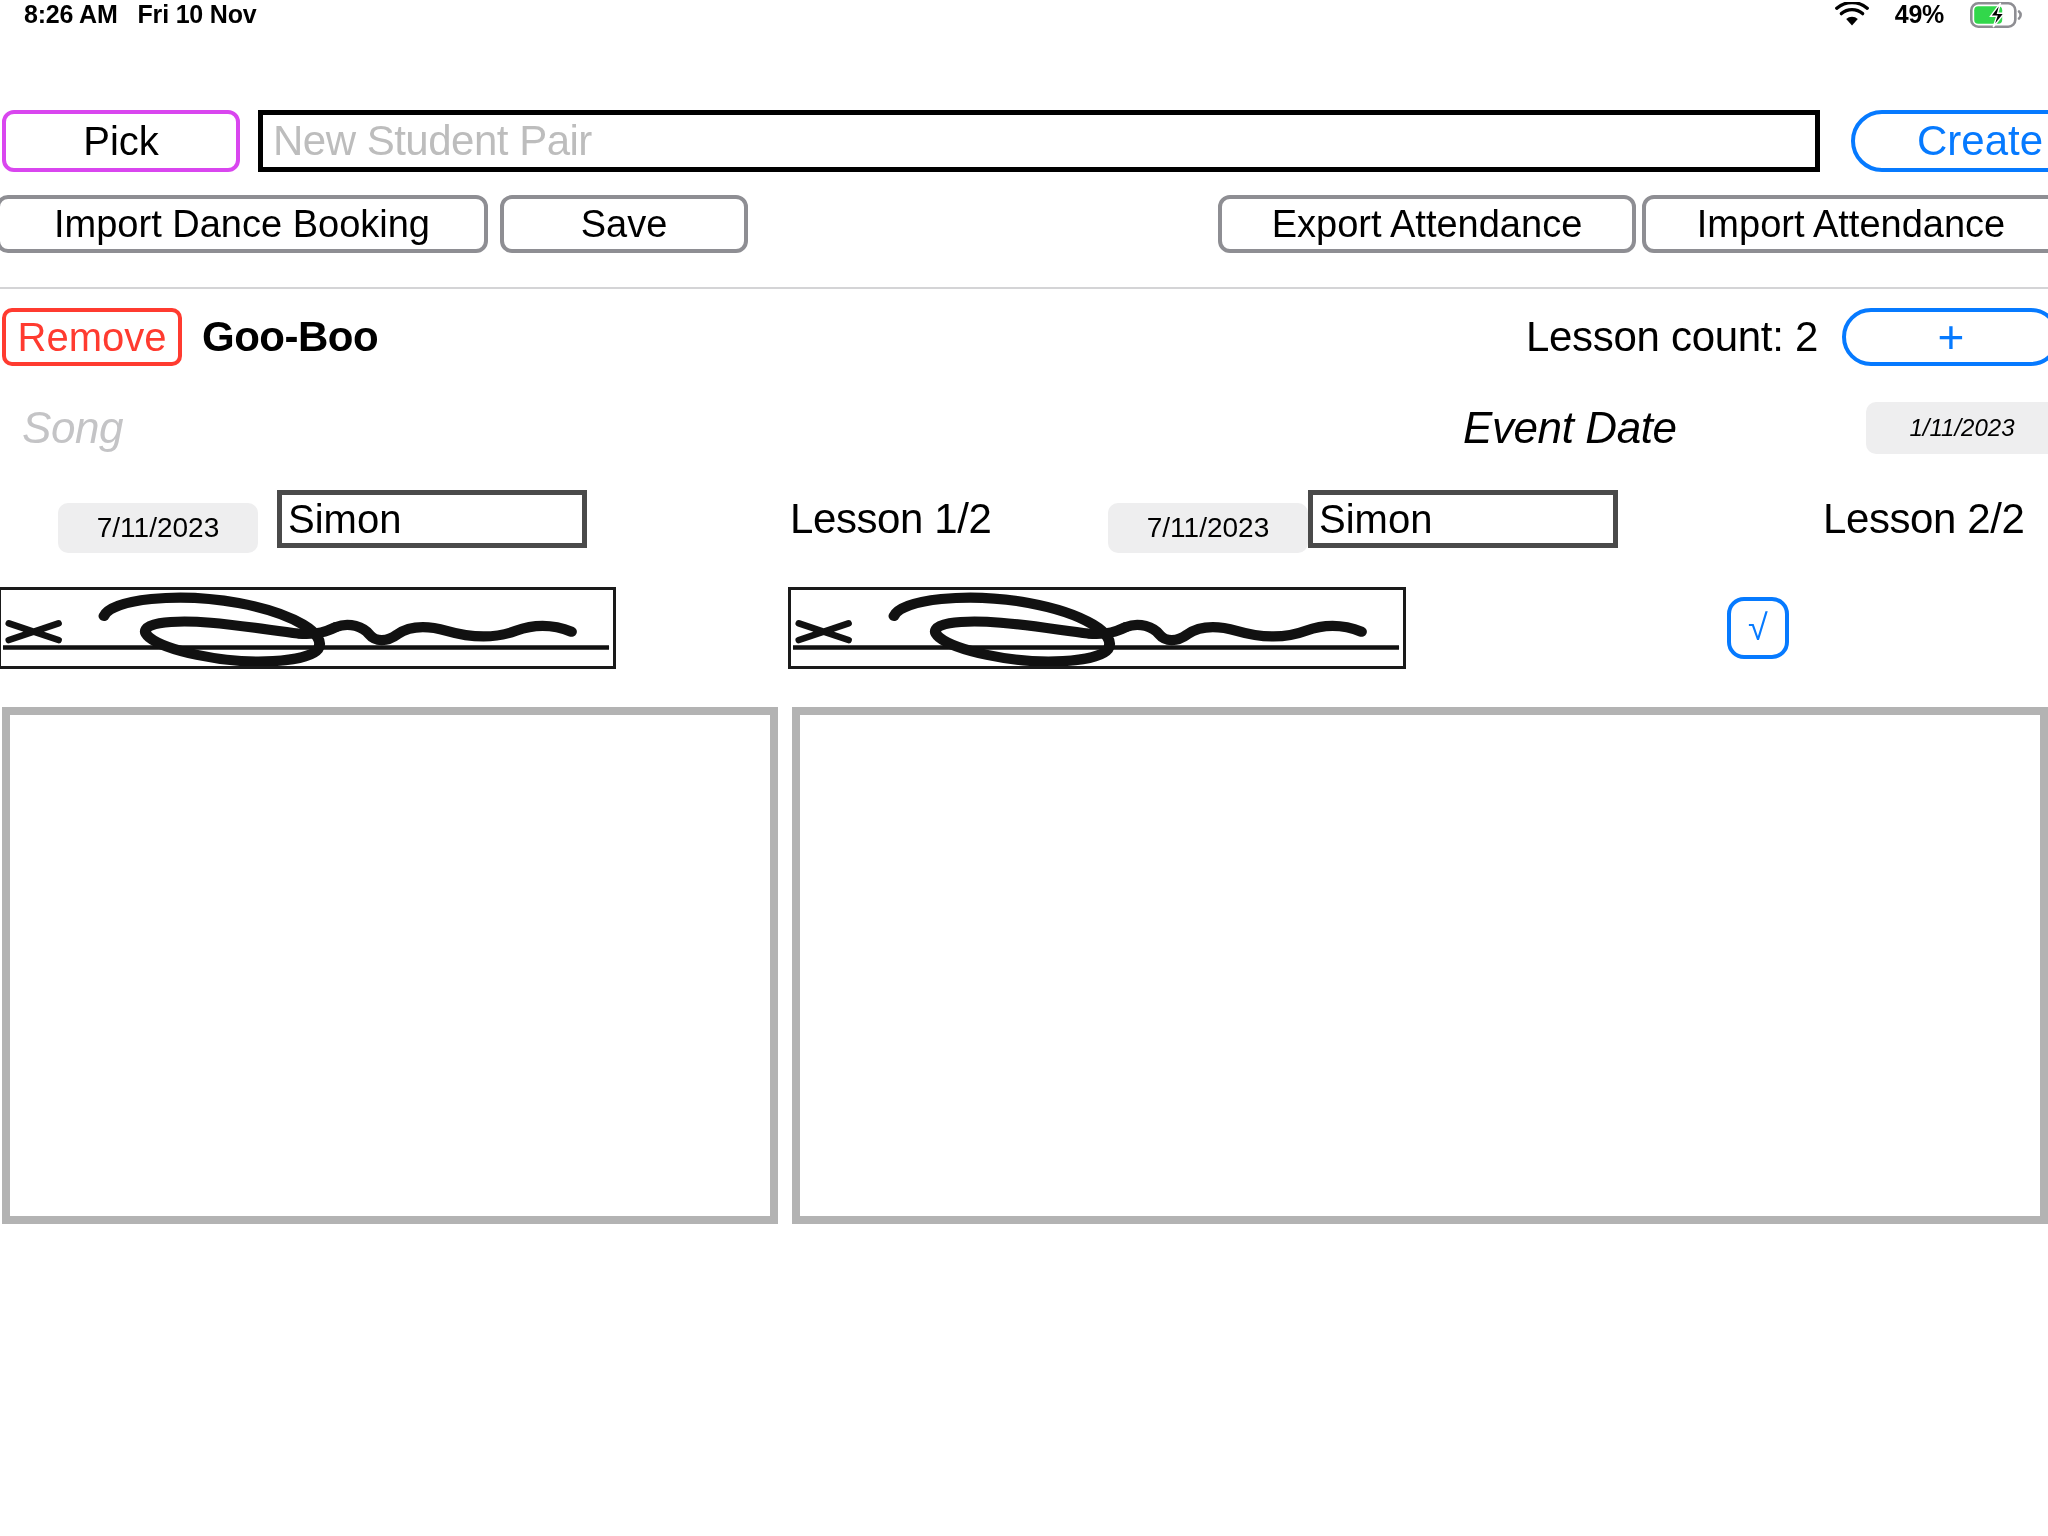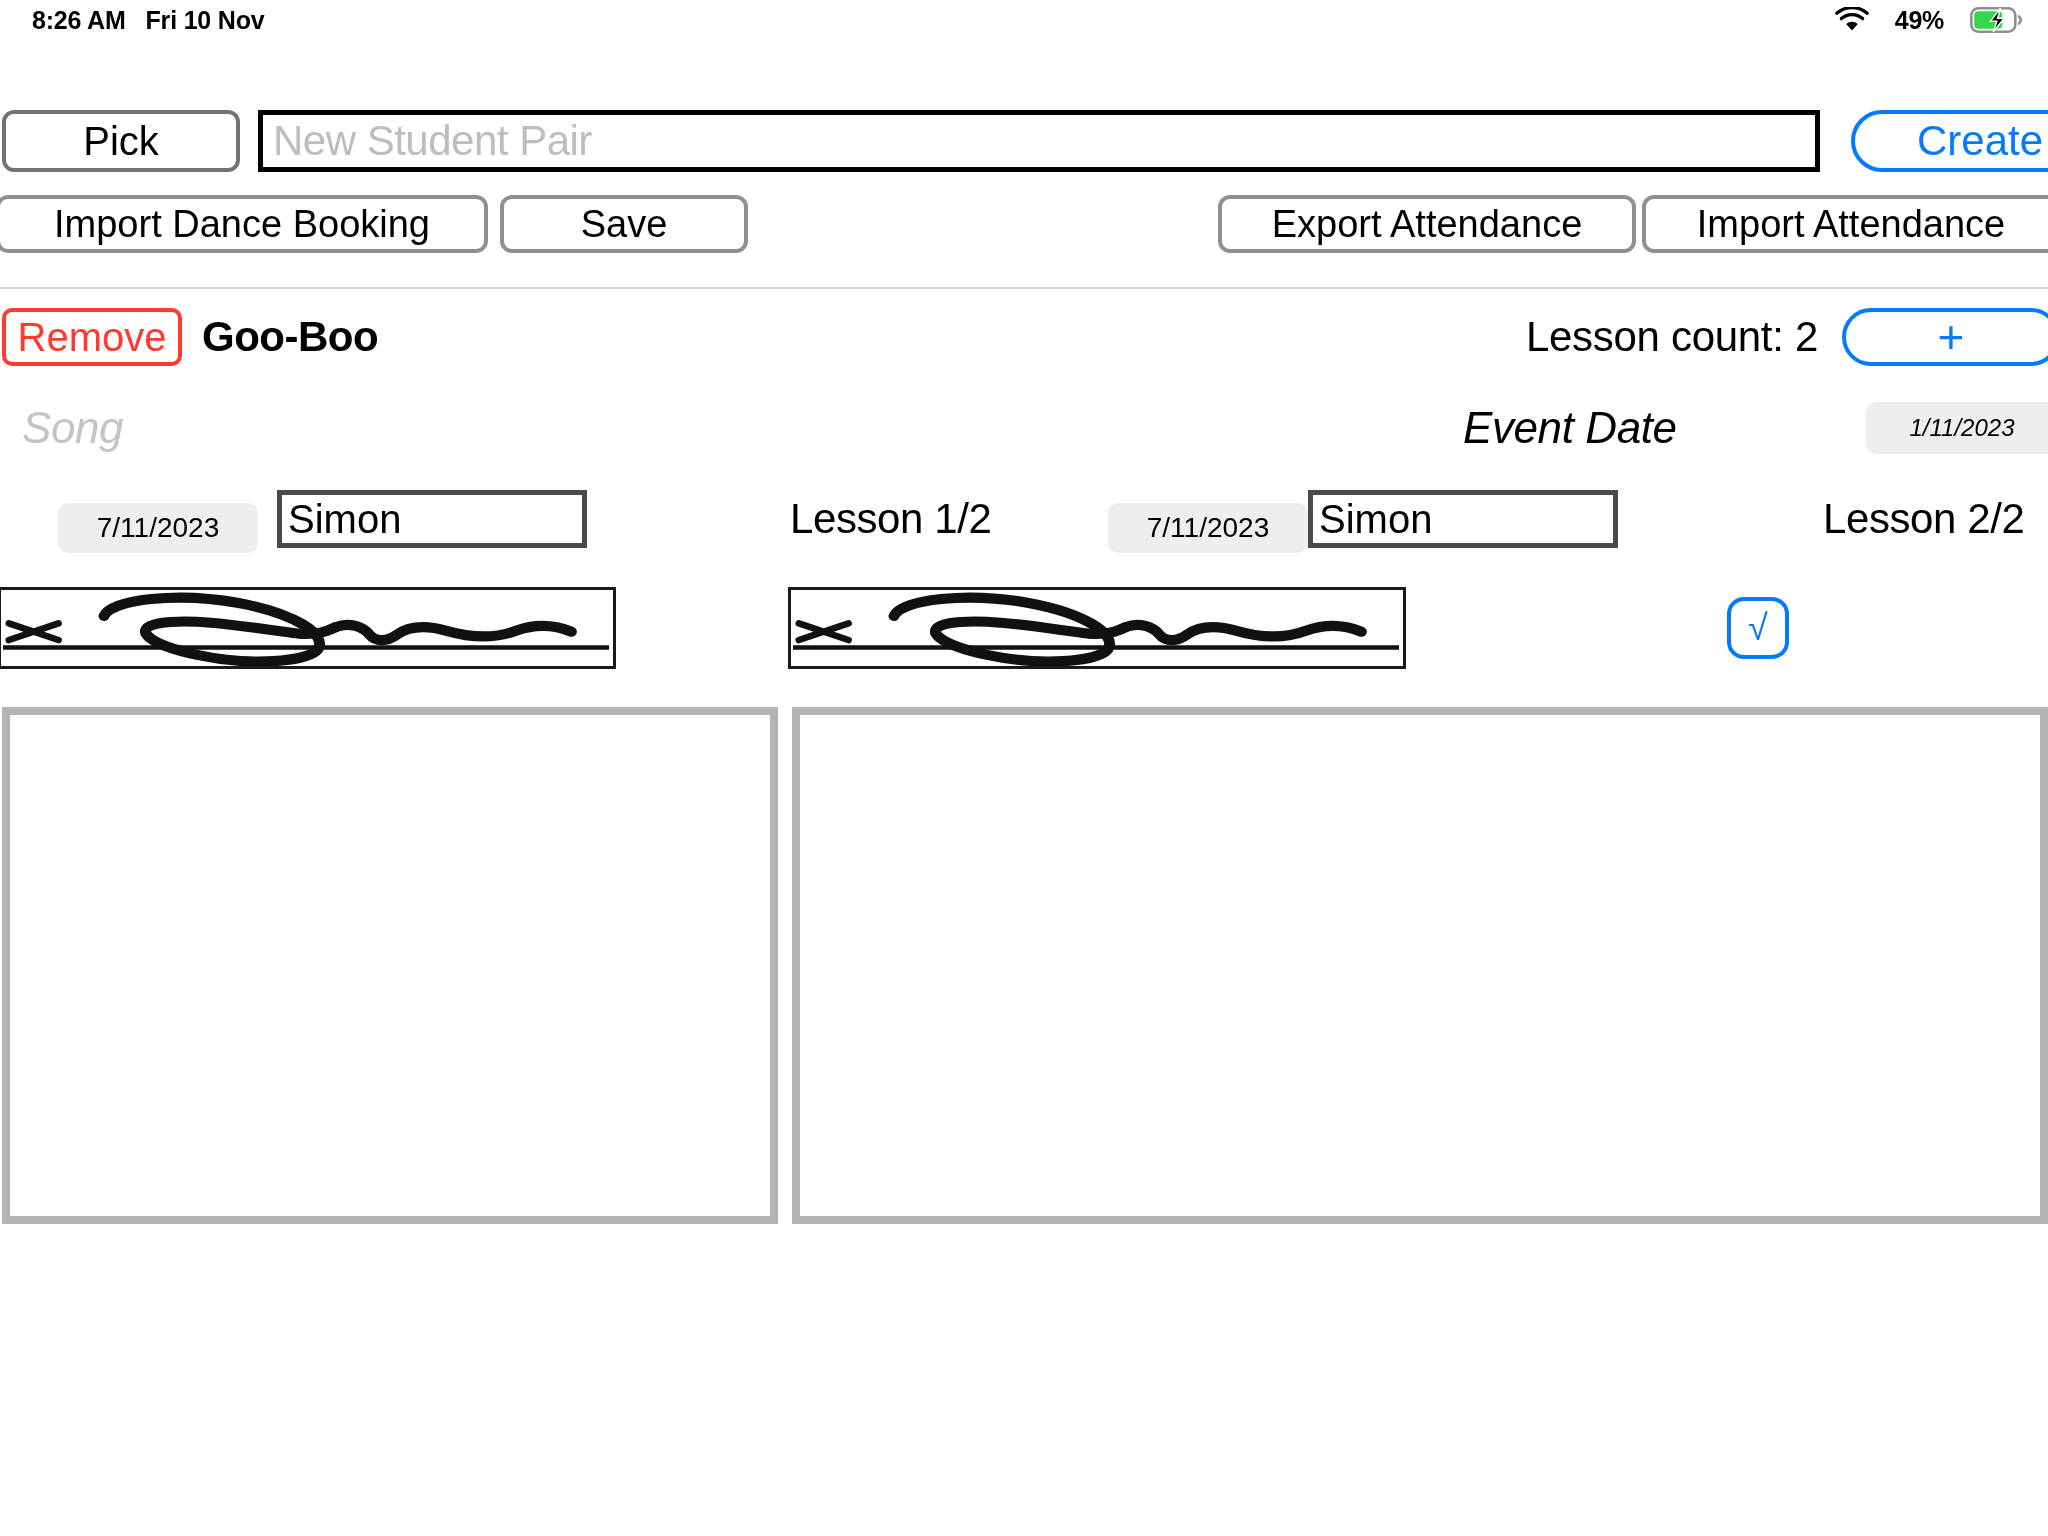--- a/index.html
+++ b/index.html
@@ -19,23 +19,23 @@
     background: #ffffff;
   }
 
   
   .status-bar {
     position: absolute;
     top: 0; left: 0;
     width: 2048px;
     height: 40px;
     display: flex;
-    align-items: center;
+    align-items: flex-start;
     justify-content: space-between;
-    padding: 0 26px 0 32px;
+    padding: 0 26px 0 24px;
   }
   .status-left {
     display: flex;
     align-items: baseline;
     gap: 20px;
   }
   .status-time {
     font-size: 25px;
     font-weight: bold;
     color: #000;
@@ -65,21 +65,21 @@
   .toolbar-row1 {
     position: absolute;
     top: 110px; left: 0;
     width: 2048px;
     height: 62px;
   }
   .btn-pick {
     position: absolute;
     left: 2px; top: 0;
     width: 238px; height: 62px;
-    border: 4px solid #737373;
+    border: 4px solid #d946ef;
     border-radius: 12px;
     background: #ffffff;
     font-family: "Liberation Sans", sans-serif;
     font-size: 40px;
     color: #000;
     display: flex;
     align-items: center;
     justify-content: center;
     cursor: pointer;
   }

